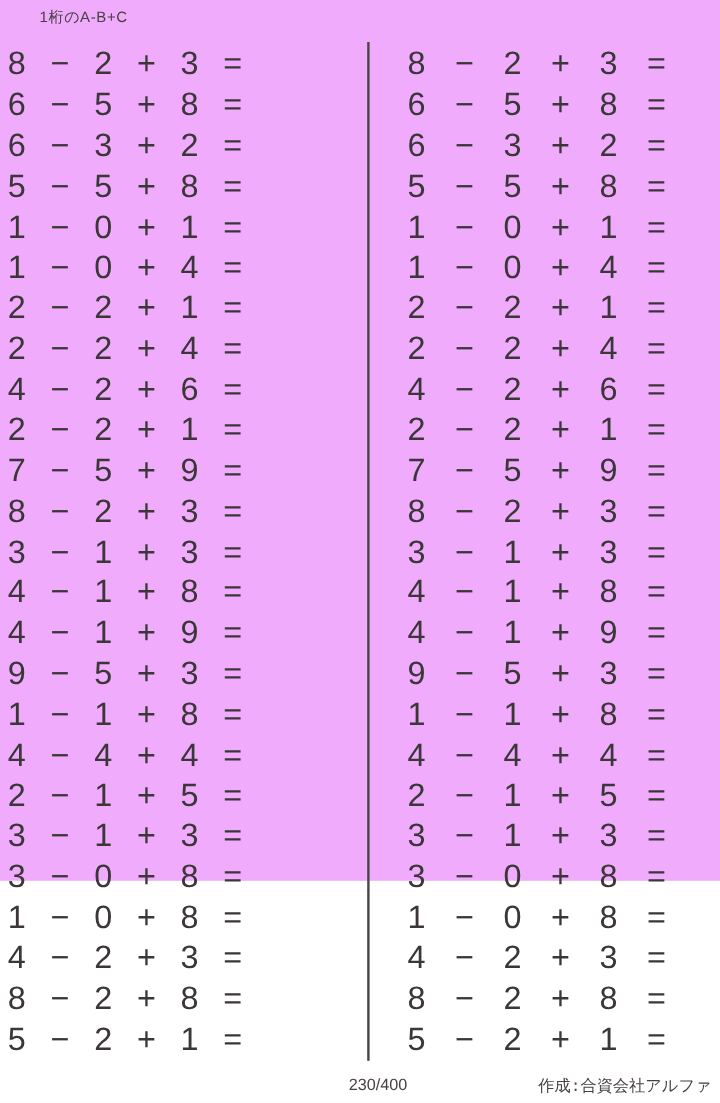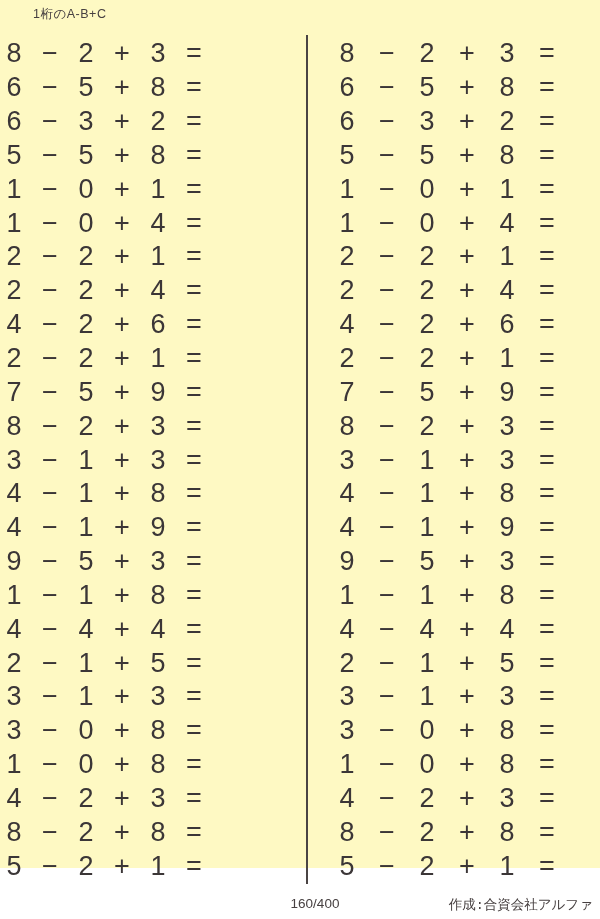--- a/index.html
+++ b/index.html
@@ -8,22 +8,22 @@
     background: #ffffff;
     width: 600px;
     height: 919px;
     font-family: "Liberation Sans", "DejaVu Sans", sans-serif;
     color: #3b3637;
     overflow: hidden;
   }
   .page {
     position: relative;
     width: 600px;
-    height: 868px;
-    background: #fef9c3;
+    height: 734px;
+    background: #f0abfc;
   }
   .worksheet-title {
     position: absolute;
     left: 33px;
     top: 6px;
     font-size: 12.5px;
     letter-spacing: 0.5px;
     color: #474041;
     white-space: nowrap;
   }
@@ -482,17 +482,17 @@
       <div class="problem-row">
         <span class="cell">5</span>
         <span class="cell">−</span>
         <span class="cell">2</span>
         <span class="cell">+</span>
         <span class="cell">1</span>
         <span class="cell">=</span>
       </div>
     </div>
 
-  <div class="footer-page-number">160/400</div>
+  <div class="footer-page-number">230/400</div>
 
   <div class="footer-credit">作成:合資会社アルファ</div>
 
 </div>
 
 </body></html>

